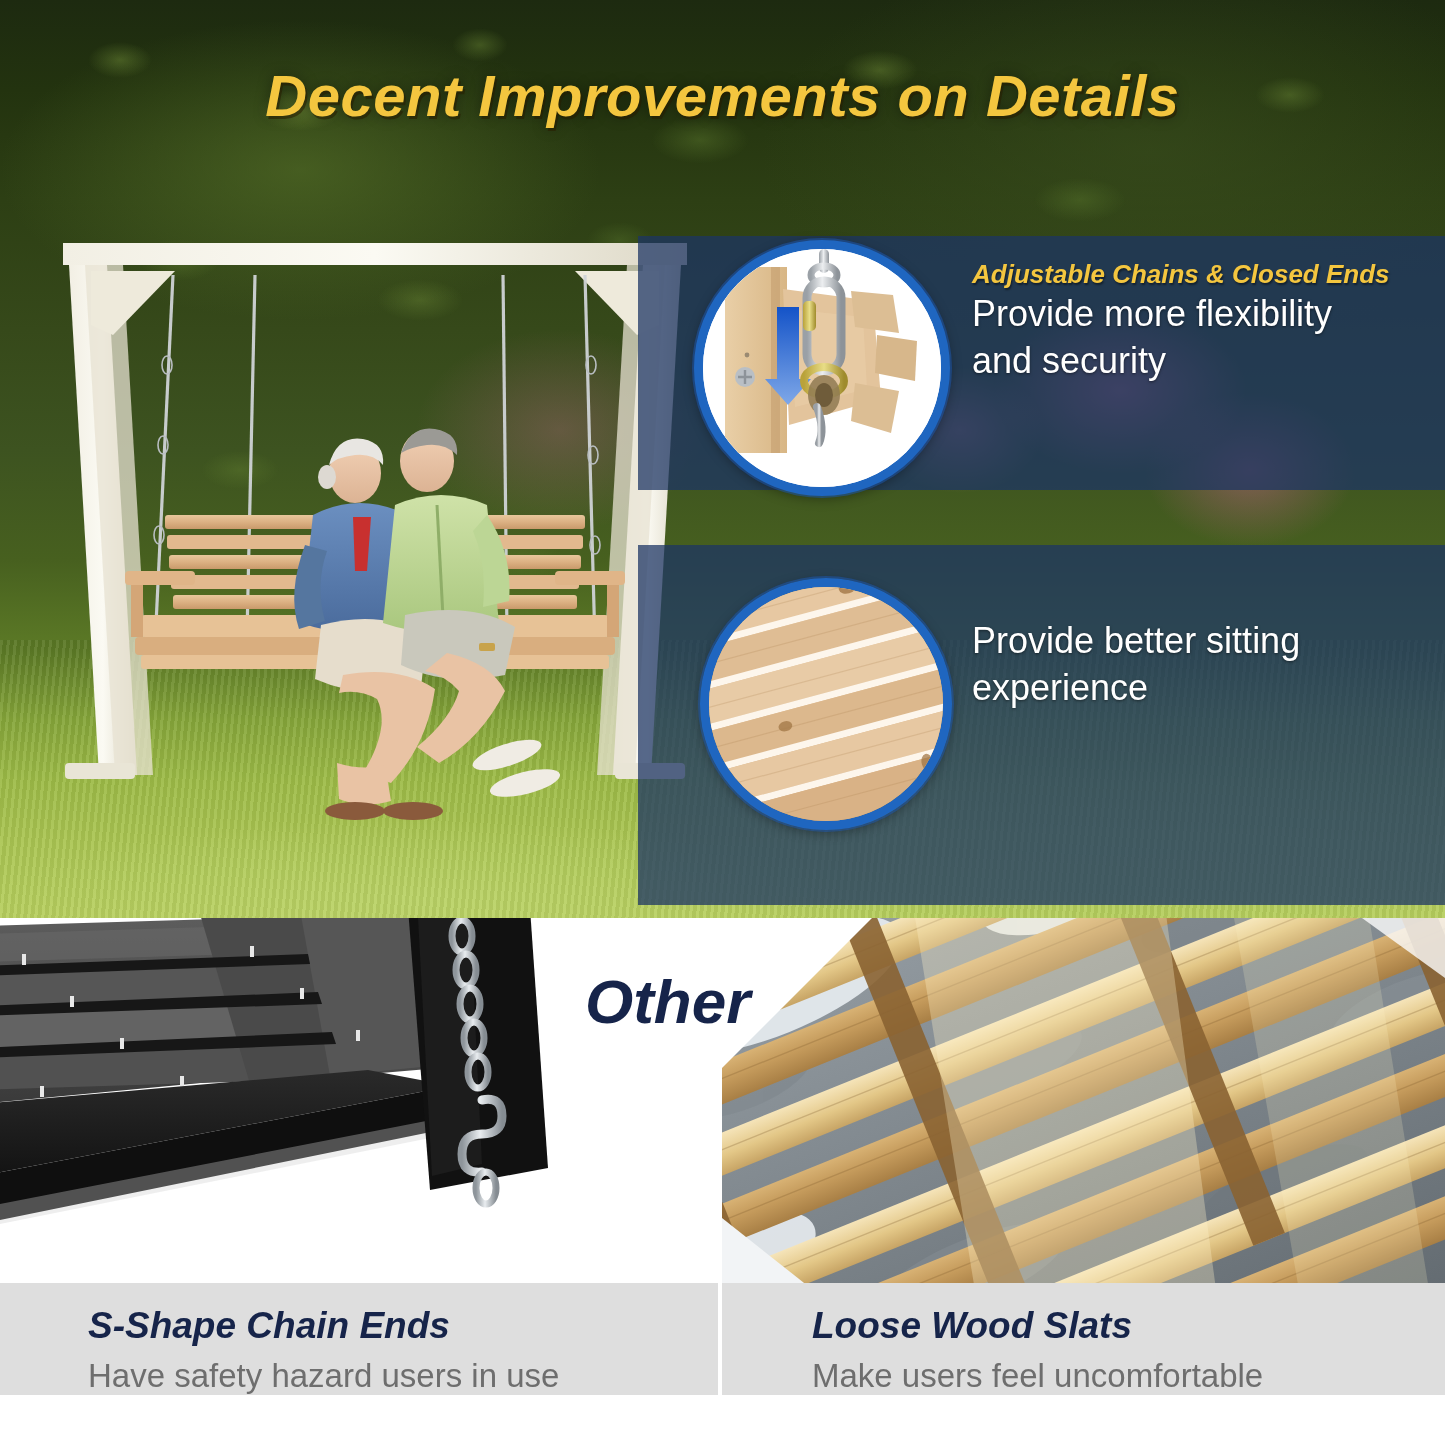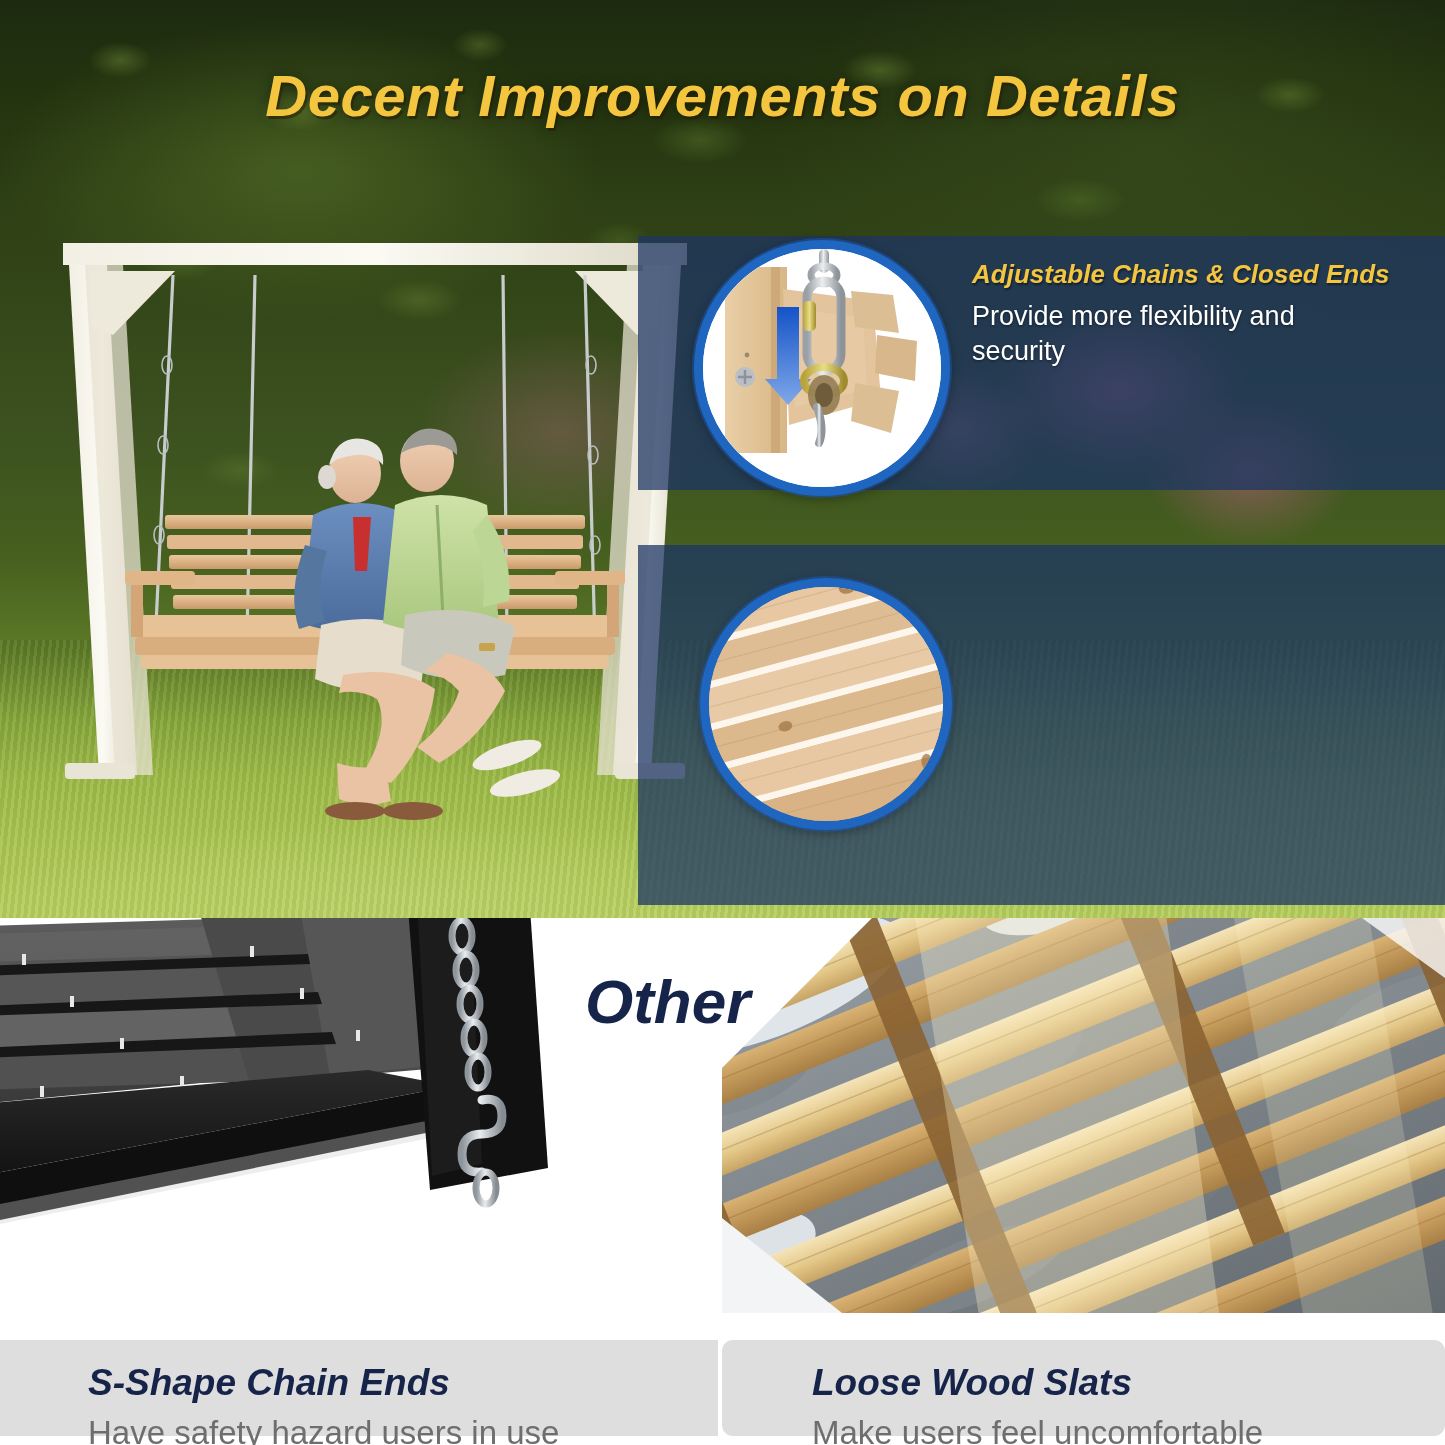--- a/index.html
+++ b/index.html
@@ -68,35 +68,35 @@
     border:9px solid #1f66c0; box-shadow:0 0 0 2px rgba(30,90,180,.5), 0 3px 12px rgba(0,0,0,.35); }
   .circle-1 { left:694px; top:240px; width:256px; height:256px; background:#fff; }
   .circle-2 { left:700px; top:578px; width:252px; height:252px; }
 
   
   .feat { position:absolute; }
   .feat-1 { left:972px; top:258px; width:420px; }
   .feat-2 { left:972px; top:618px; width:420px; }
   .feat-title { font-size:26px; font-weight:bold; font-style:italic; color:#f4c63f;
     line-height:1.28; text-shadow:1px 2px 2px rgba(0,0,0,.45); }
-  .feat-desc { margin-top:8px; font-size:27px; color:#ffffff; line-height:1.3;
+  .feat-desc { margin-top:0; font-size:36px; color:#ffffff; line-height:1.3;
     text-shadow:0 1px 3px rgba(0,0,0,.5); }
 
   
   .other { position:absolute; left:0; top:918px; width:1445px; height:527px; background:#fff; }
   .other-title { position:absolute; left:585px; top:966px; font-size:62px; font-weight:bold;
     font-style:italic; color:#16244a; letter-spacing:0px; z-index:6; }
 
   .photo-left  { position:absolute; left:0;   top:918px; width:718px; height:395px; overflow:hidden; background:#fff; }
   .photo-right { position:absolute; left:722px; top:918px; width:723px; height:395px; overflow:hidden; background:#fff; }
 
   
-  .cap { position:absolute; top:1340px; height:96px; background:#dedede; }
+  .cap { position:absolute; top:1283px; height:112px; background:#dedede; }
   .cap-left  { left:0;    width:718px; }
-  .cap-right { left:722px; width:723px;border-radius:11px; }
+  .cap-right { left:722px; width:723px; }
   .cap-title { position:absolute; top:22px; font-size:37px; font-weight:bold; font-style:italic;
     color:#16244a; }
   .cap-desc  { position:absolute; top:74px; font-size:33px; color:#6e6e6e; }
   .cap-left  .cap-title, .cap-left  .cap-desc  { left:88px; }
   .cap-right .cap-title, .cap-right .cap-desc  { left:90px; }
 </style>
 </head>
 <body>
 
 <div id="page">
@@ -301,20 +301,21 @@
         </g>
       </svg>
     </div>
 
     <div class="feat feat-1">
       <div class="feat-title">Adjustable Chains &amp; Closed Ends</div>
       <div class="feat-desc">Provide more flexibility and security</div>
     </div>
 
     <div class="feat feat-2">
+      <div class="feat-desc">Provide better sitting experience</div>
     </div>
   </div>
 
   <div class="other"></div>
 
   <div class="photo-left">
     <svg width="718" height="395" viewBox="0 0 718 395">
       <defs>
         <linearGradient id="blkSlat" x1="0" y1="0" x2="0" y2="1">
           <stop offset="0%" stop-color="#5d5d5d"></stop>

